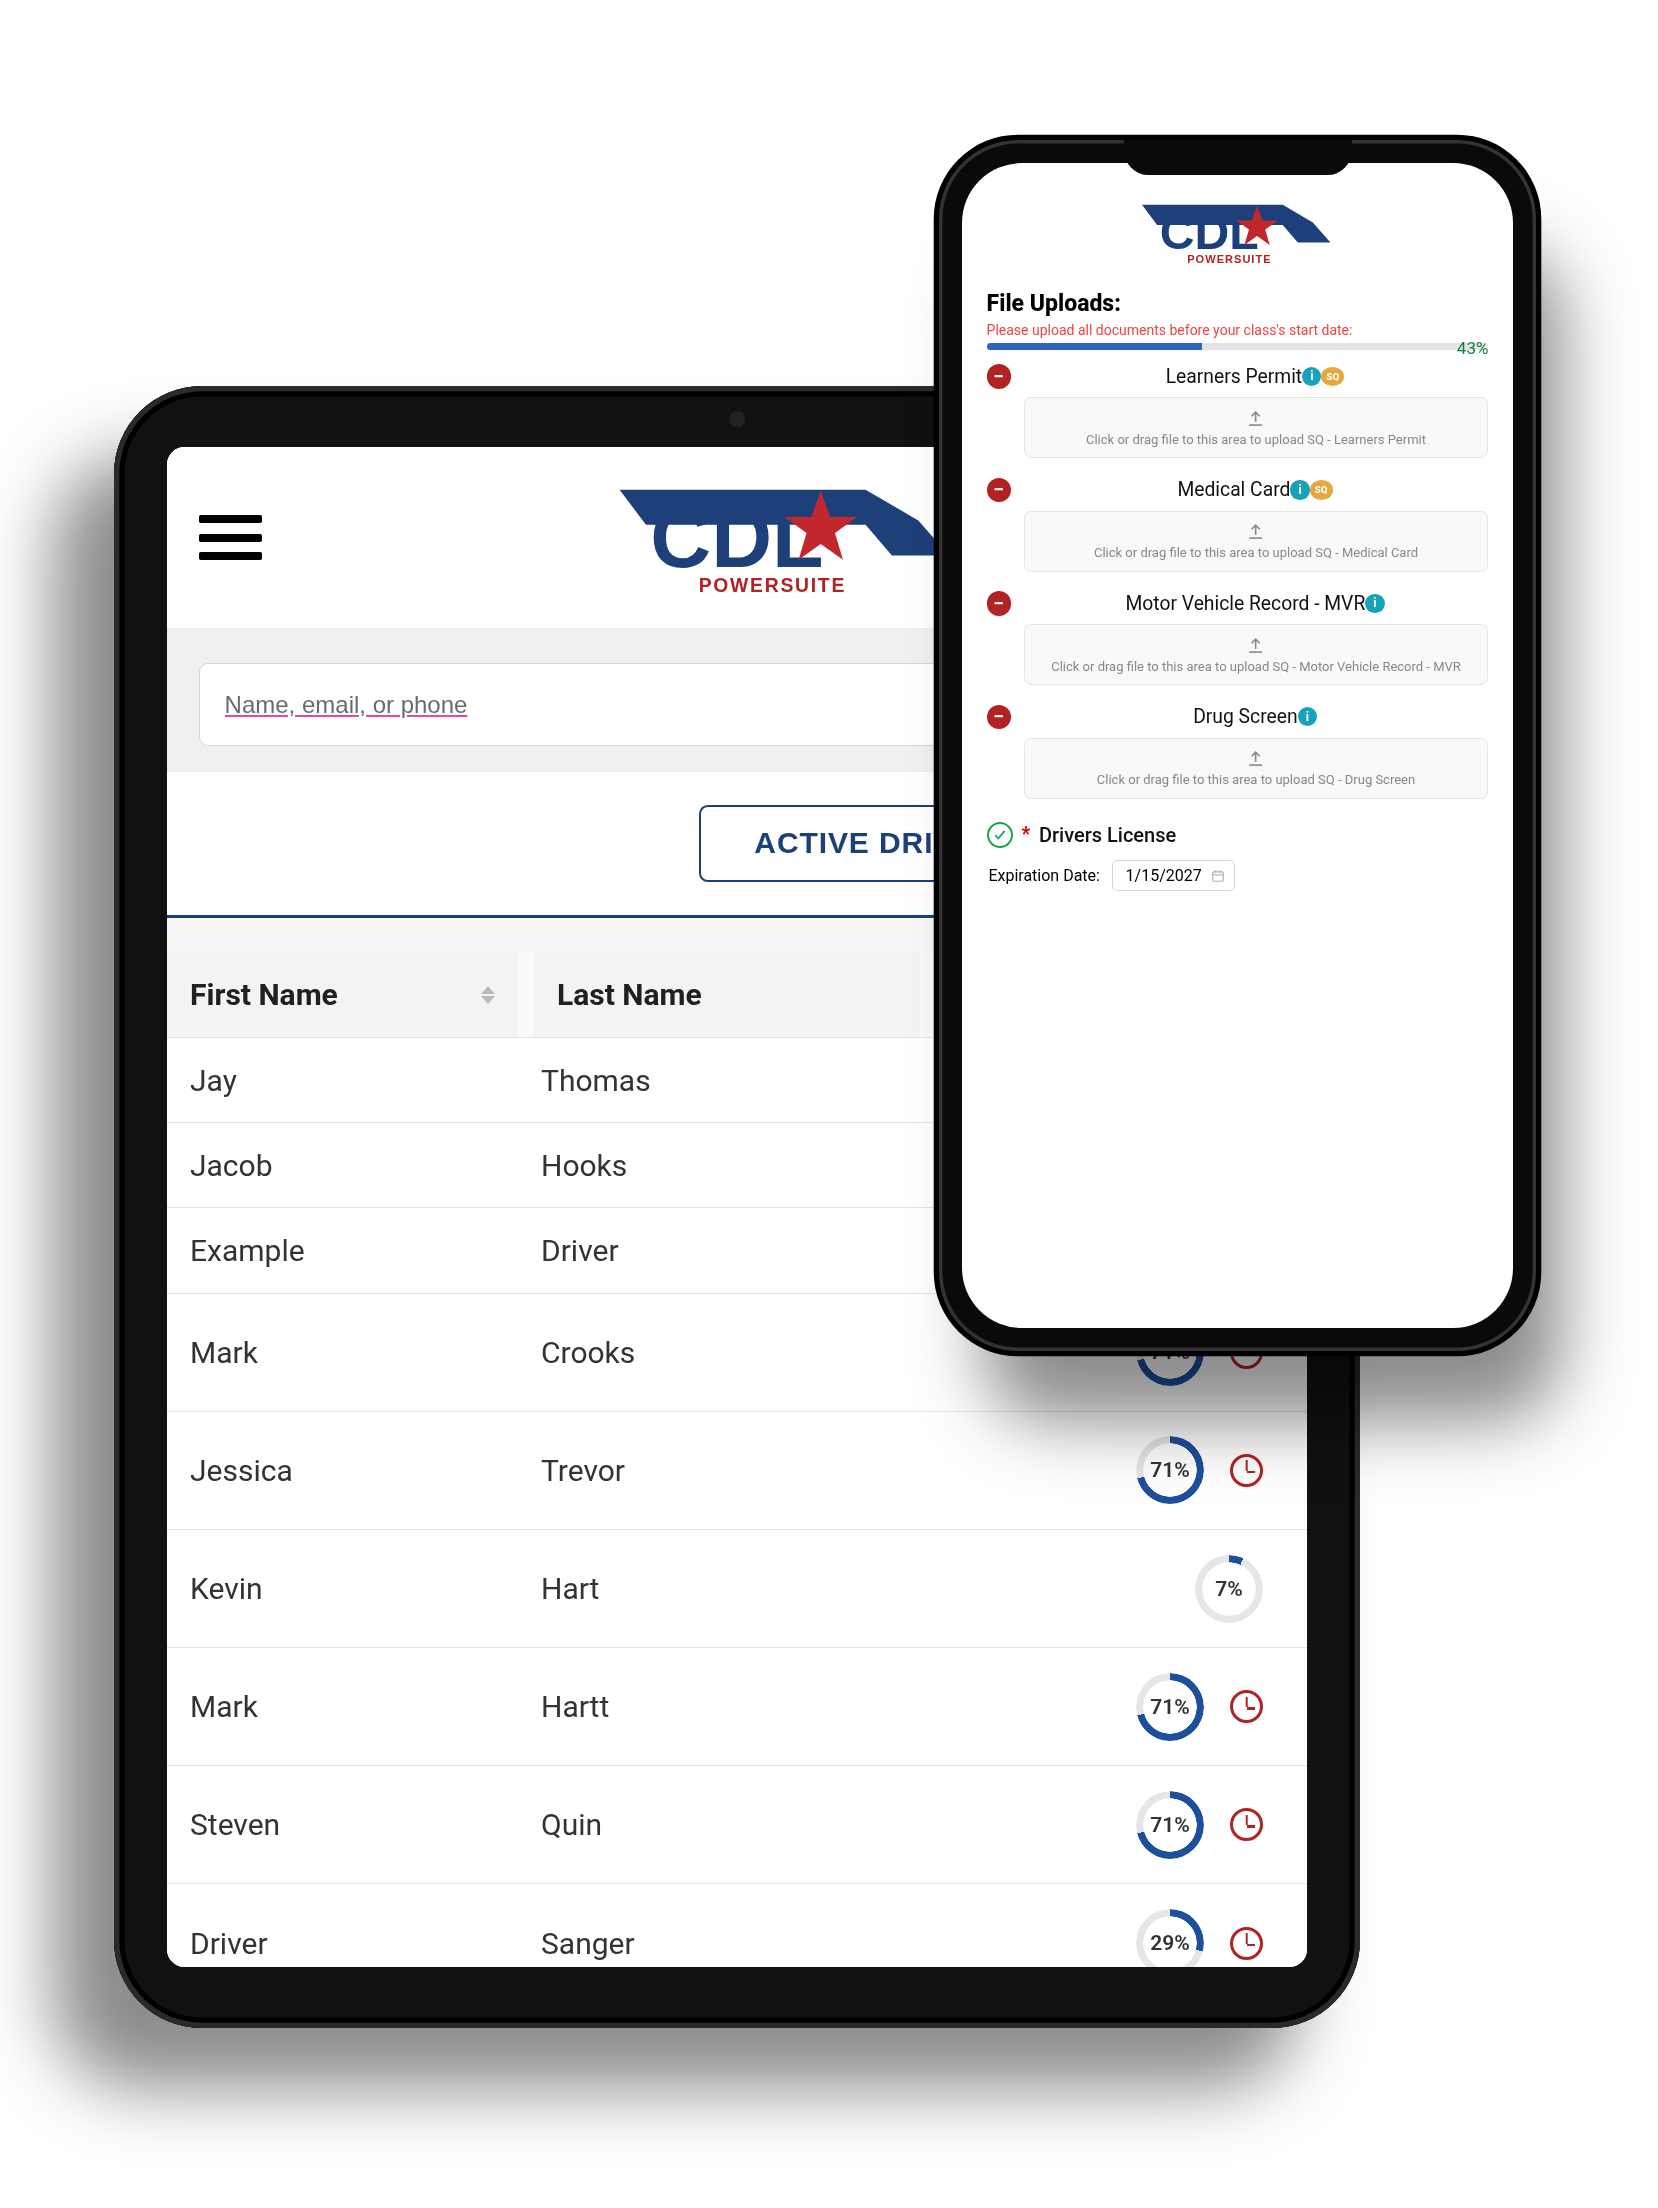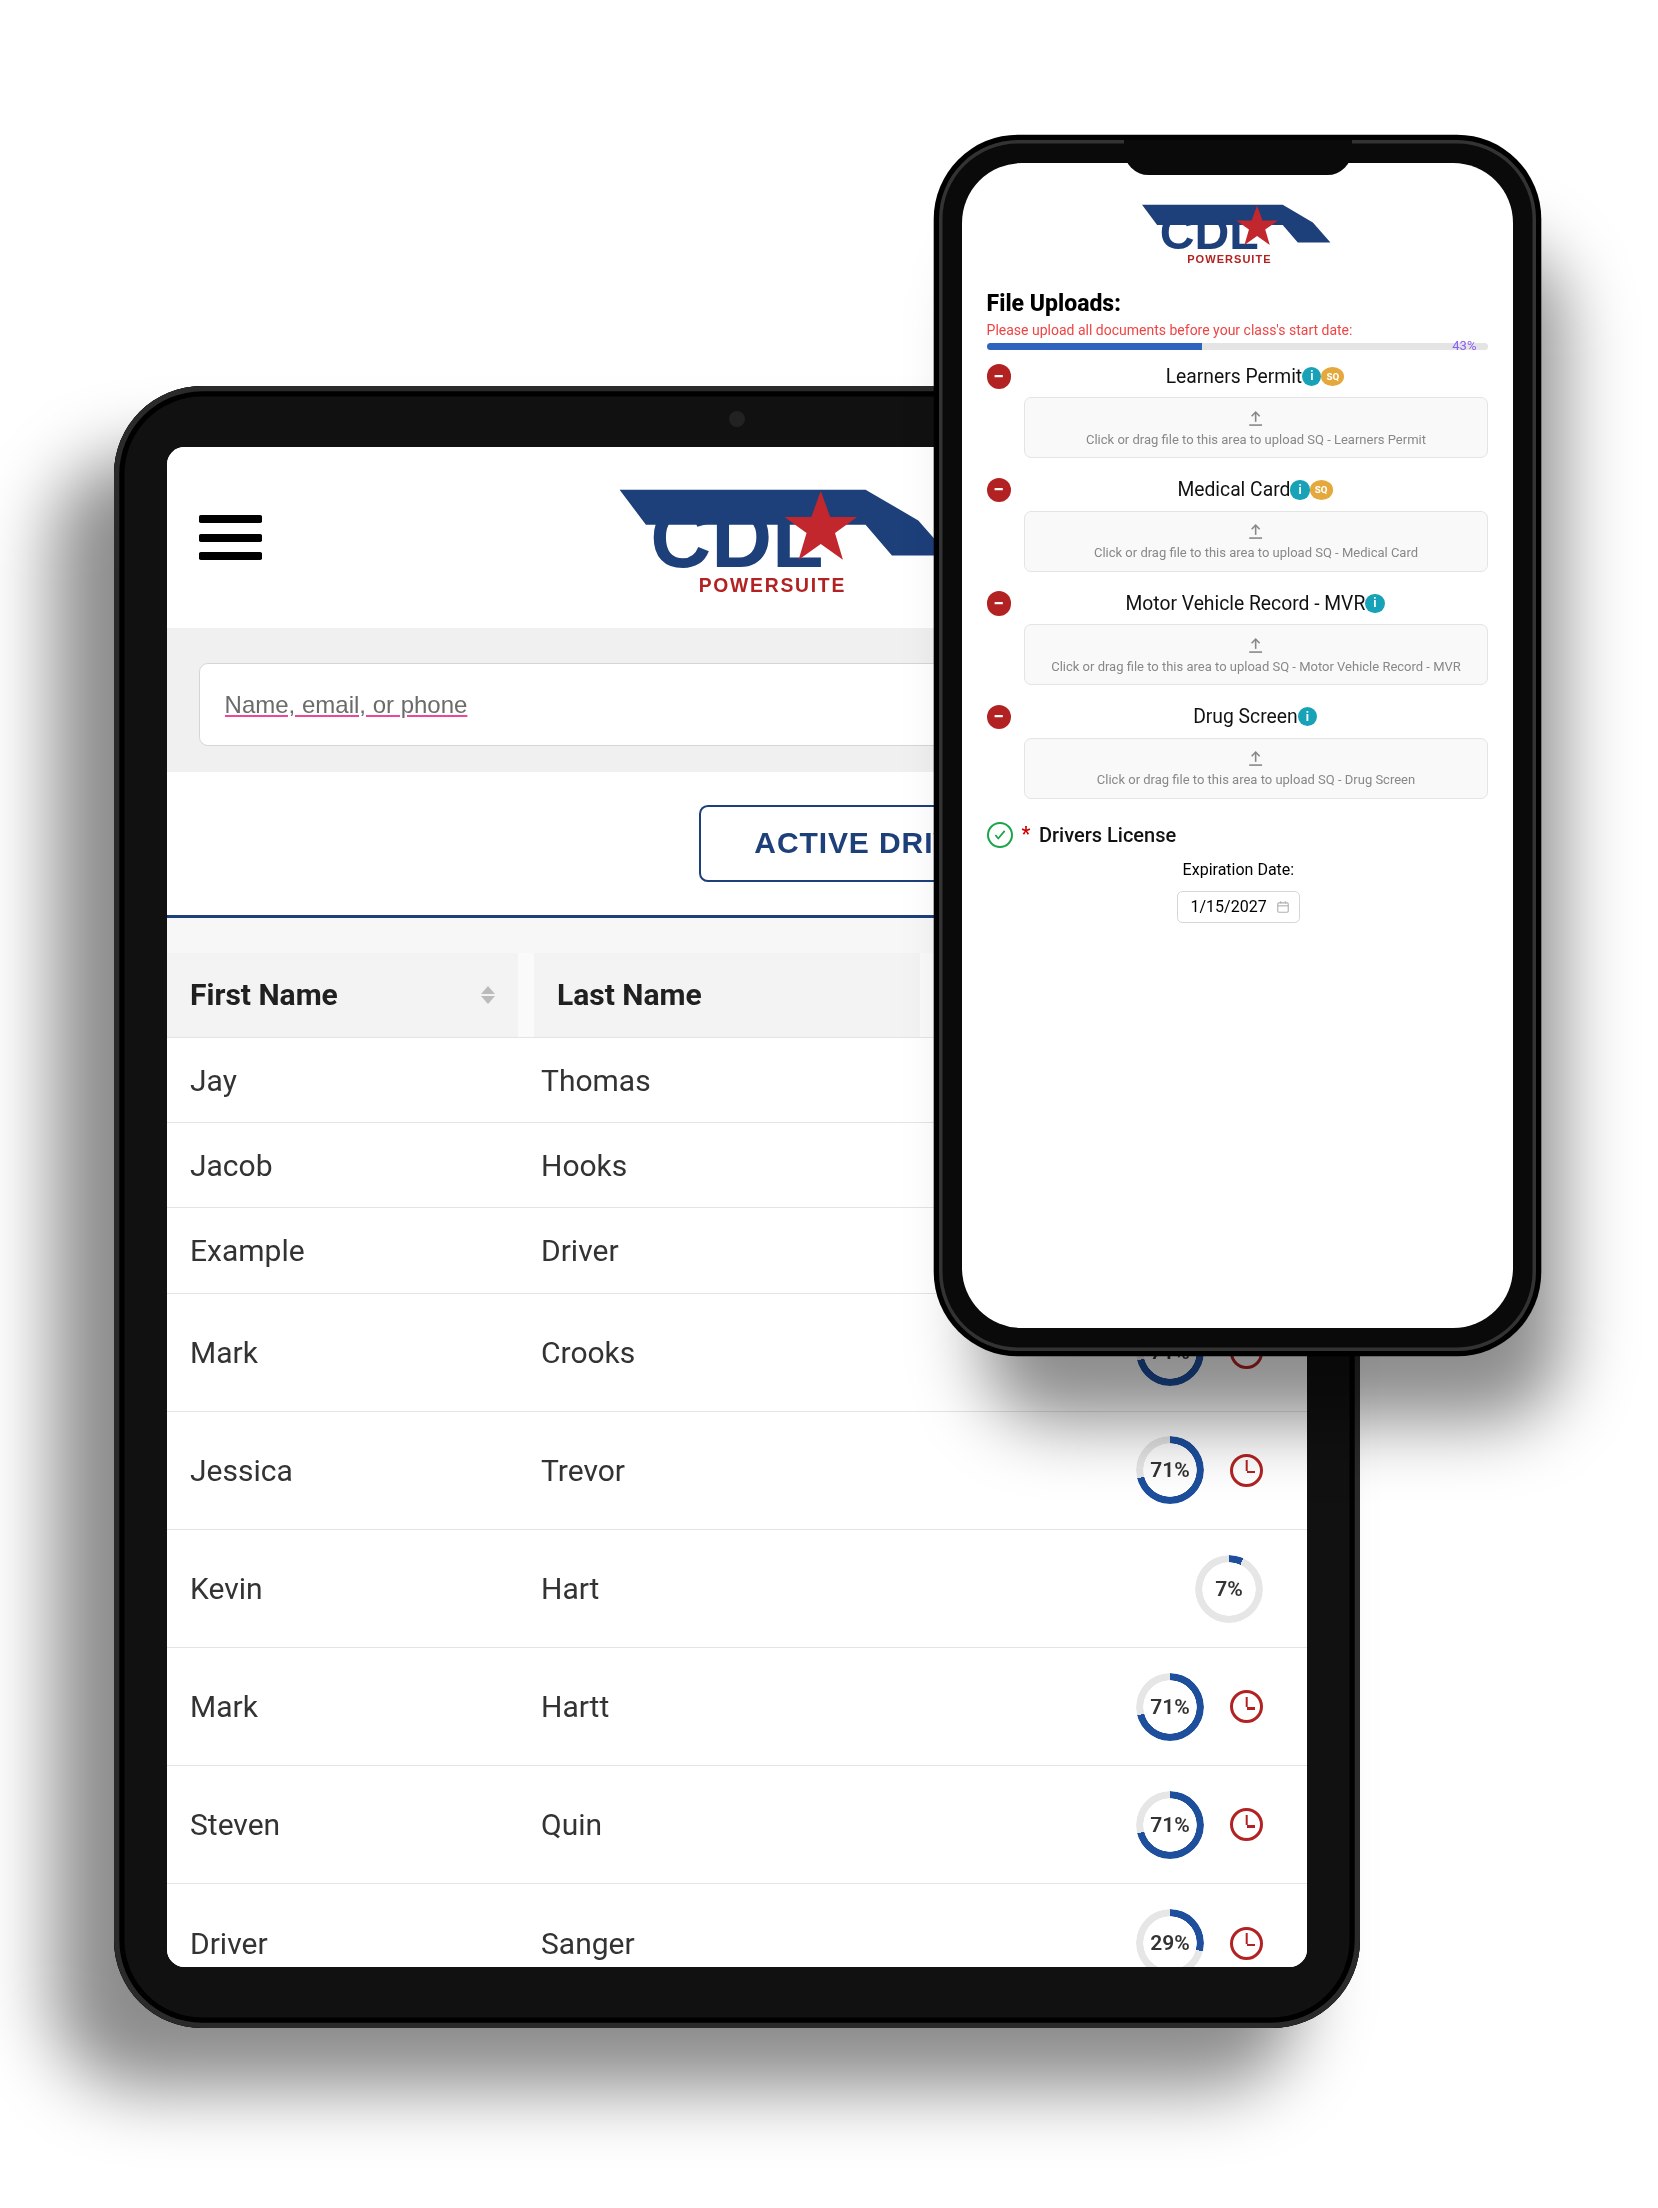--- a/index.html
+++ b/index.html
@@ -169,41 +169,41 @@
     width:100%;height:100%;background:#fff;border-radius:60px;overflow:hidden;
     padding: 30px 24.6px 24.6px;
     display:flex;flex-direction:column;
   }
   .ph-logo{display:flex;justify-content:center;margin-bottom:10.5px;}
   .ph-title{font-weight:800;font-size:23px;color:#000;margin:7px 0 5.3px;}
   .ph-sub{font-size:14px;color:#ef4444;margin-bottom:5.3px;}
   .ph-progress-wrap{position:relative;margin-bottom:14px;}
   .ph-progress{height:7px;border-radius:5.3px;background:#e4e4e4;overflow:hidden;}
   .ph-progress-bar{height:100%;background:#2f63c0;width:43%;}
-  .ph-pct{position:absolute;right:12px;top:-5.3px;font-size:13px;color:#8b5cf6;}
+  .ph-pct{position:absolute;right:0;top:-5.3px;font-size:17px;color:#15803d;}
 
   .upload-item{margin-bottom:19.3px;}
   .ui-head{display:flex;align-items:center;gap:10.5px;}
   .minus-badge{width:24.6px;height:24.6px;border-radius:50%;background:#b22222;color:#fff;display:flex;align-items:center;justify-content:center;font-weight:700;font-size:19.3px;line-height:1;}
   .check-badge{width:26px;height:26px;border-radius:50%;border:2.6px solid #1aa54a;display:flex;align-items:center;justify-content:center;}
   .check-badge svg{width:14px;height:14px;stroke:#1aa54a;stroke-width:3;fill:none;}
   .ui-label{font-size:19.3px;color:#111;flex:1;display:flex;justify-content:center;align-items:center;}
   .info-pill{width:19.3px;height:19.3px;border-radius:50%;background:#17a2b8;color:#fff;font-size:12.3px;display:inline-flex;align-items:center;justify-content:center;font-weight:700;}
   .sq-pill{width:23px;height:19.3px;border-radius:50%;background:#e5a83c;color:#fff;font-size:9.7px;display:inline-flex;align-items:center;justify-content:center;font-weight:800;}
   .dz{
     margin:8.8px 0 0 37px;
     border:0.9px solid #e4e4e4;border-radius:7px;background:#f9f9f9;
     padding:10.5px 19.3px;text-align:center;color:#888;font-size:13px;
   }
   .dz .up-ico{display:block;margin:0 auto 3.5px;width:19.3px;height:19.3px;}
 
   .dl-row{display:flex;align-items:center;gap:8.8px;margin-top:3.5px;}
   .dl-star{color:#c00;font-weight:700;font-size:19.3px;}
   .dl-label{font-size:20px;color:#111;font-weight:500;}
-  .exp-row{display:flex;align-items:center;gap:12.3px;margin-top:12.3px;padding-left:1.8px;flex-direction:column;}
+  .exp-row{display:flex;align-items:center;gap:12.3px;margin-top:12.3px;padding-left:1.8px;}
   .exp-row label{font-size:16px;color:#000;}
   .date-field{
     border:0.9px solid #d6d6d6;border-radius:5.3px;padding:5.3px 32px 5.3px 12.3px;font-size:16px;
     position:relative;background:#fff;
   }
   .cal-ico{position:absolute;right:8.8px;top:50%;transform:translateY(-50%);width:14px;height:14px;opacity:.5;}
 
   
   .cdl-logo { display:inline-block; position:relative; }
   .cdl-logo .bar{fill:#1d3f7a;}

